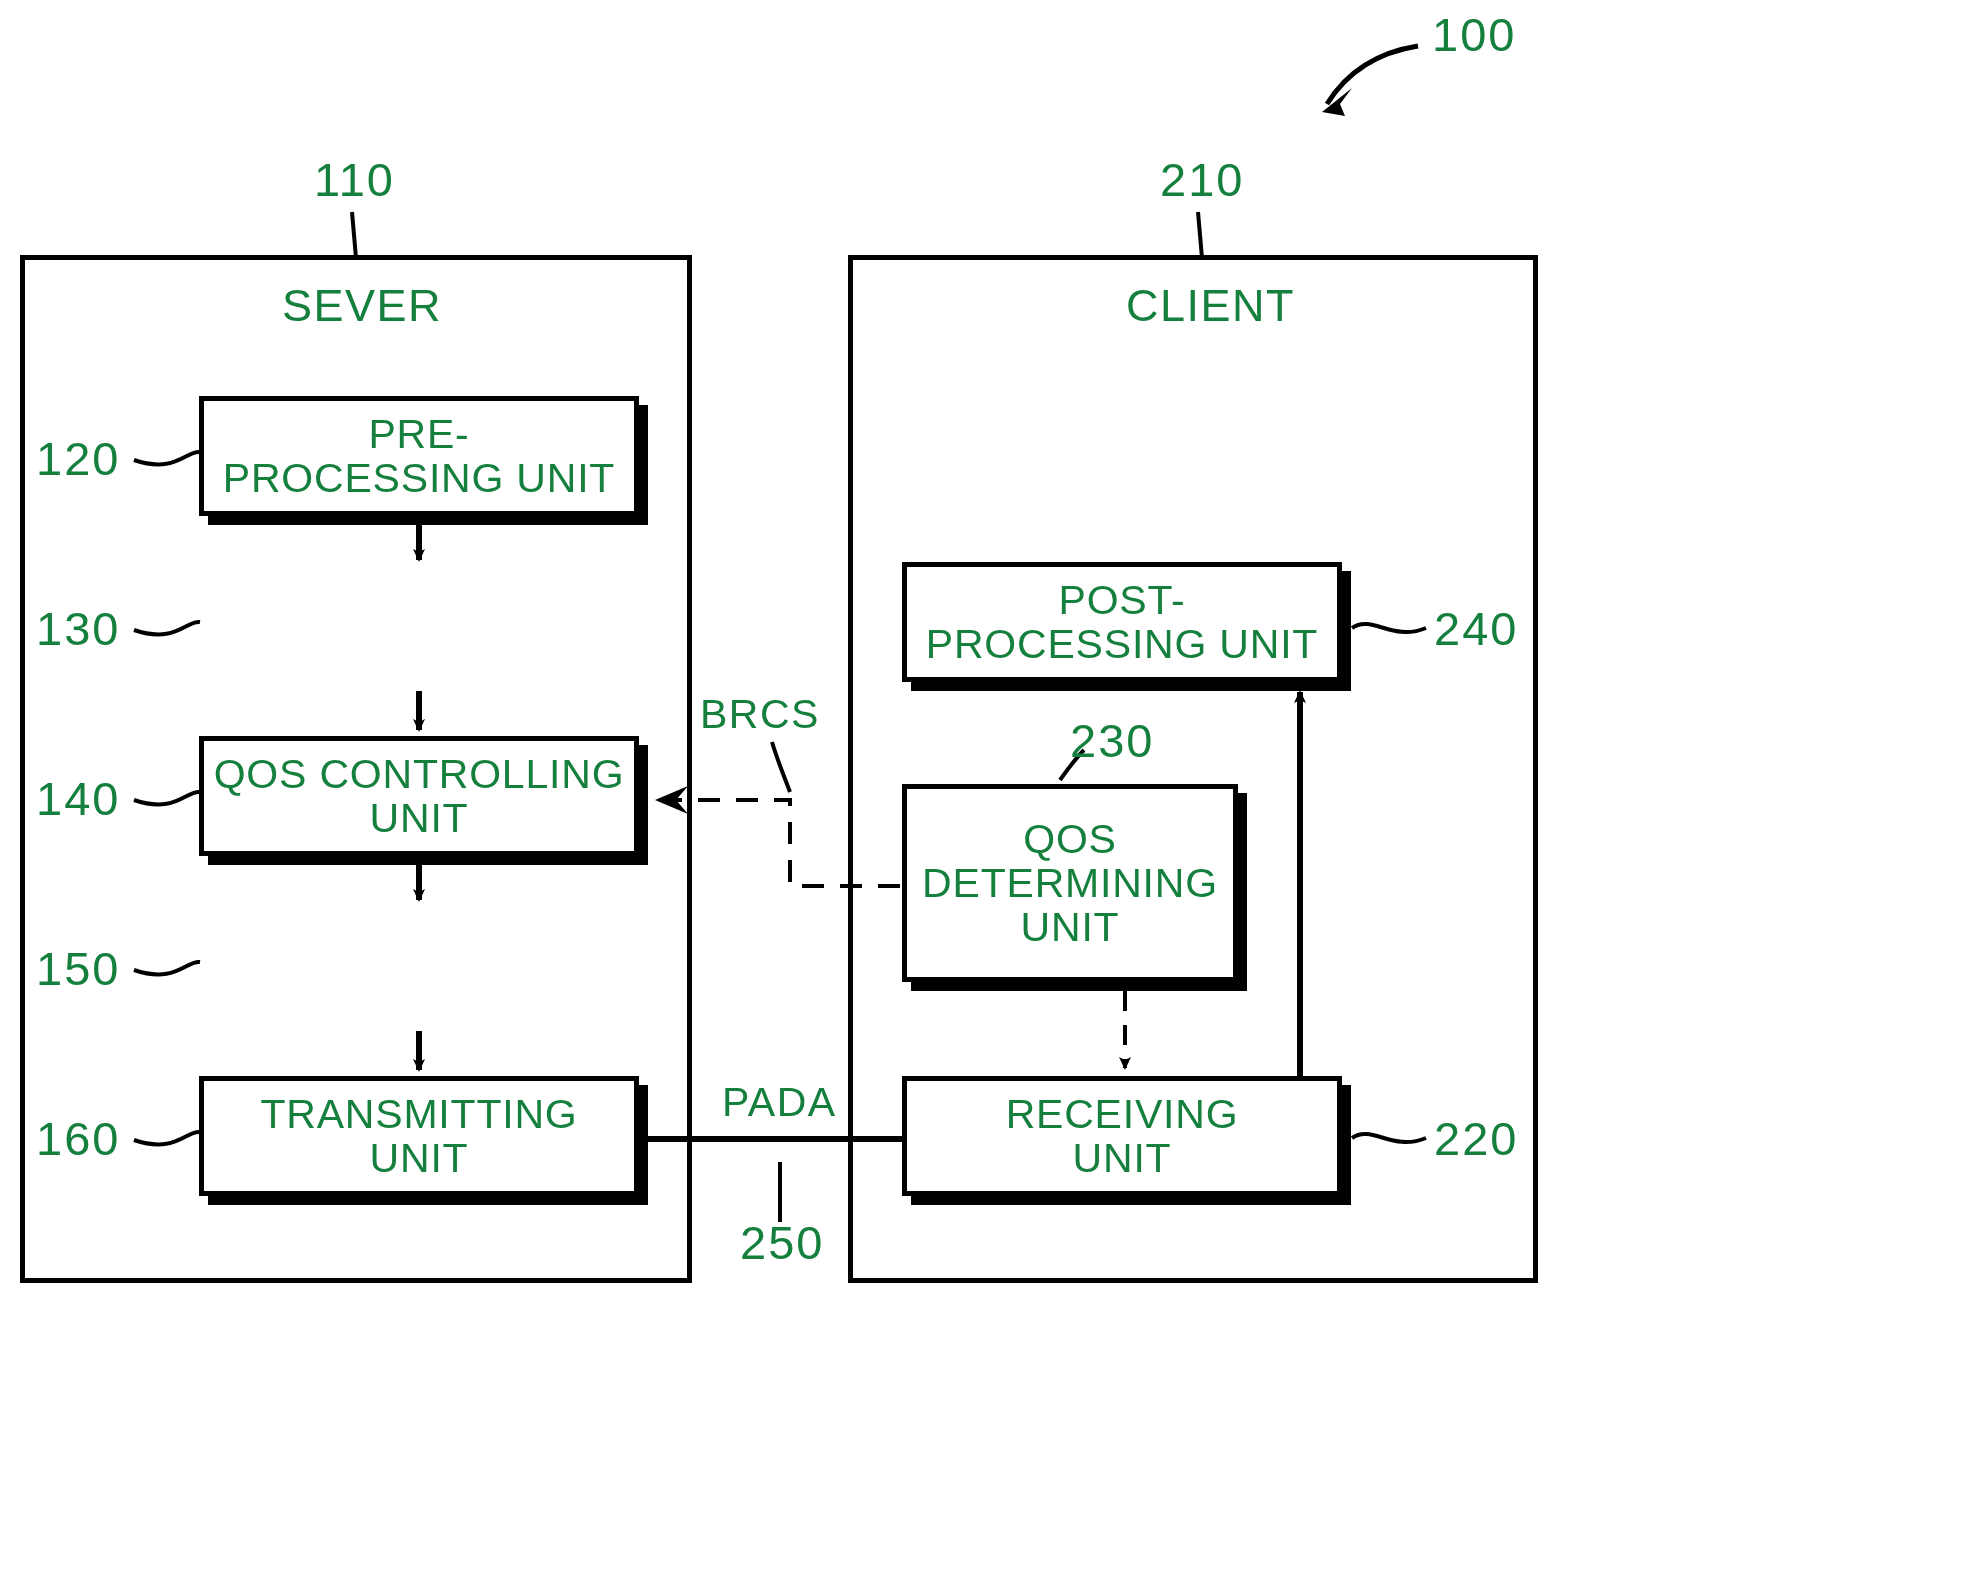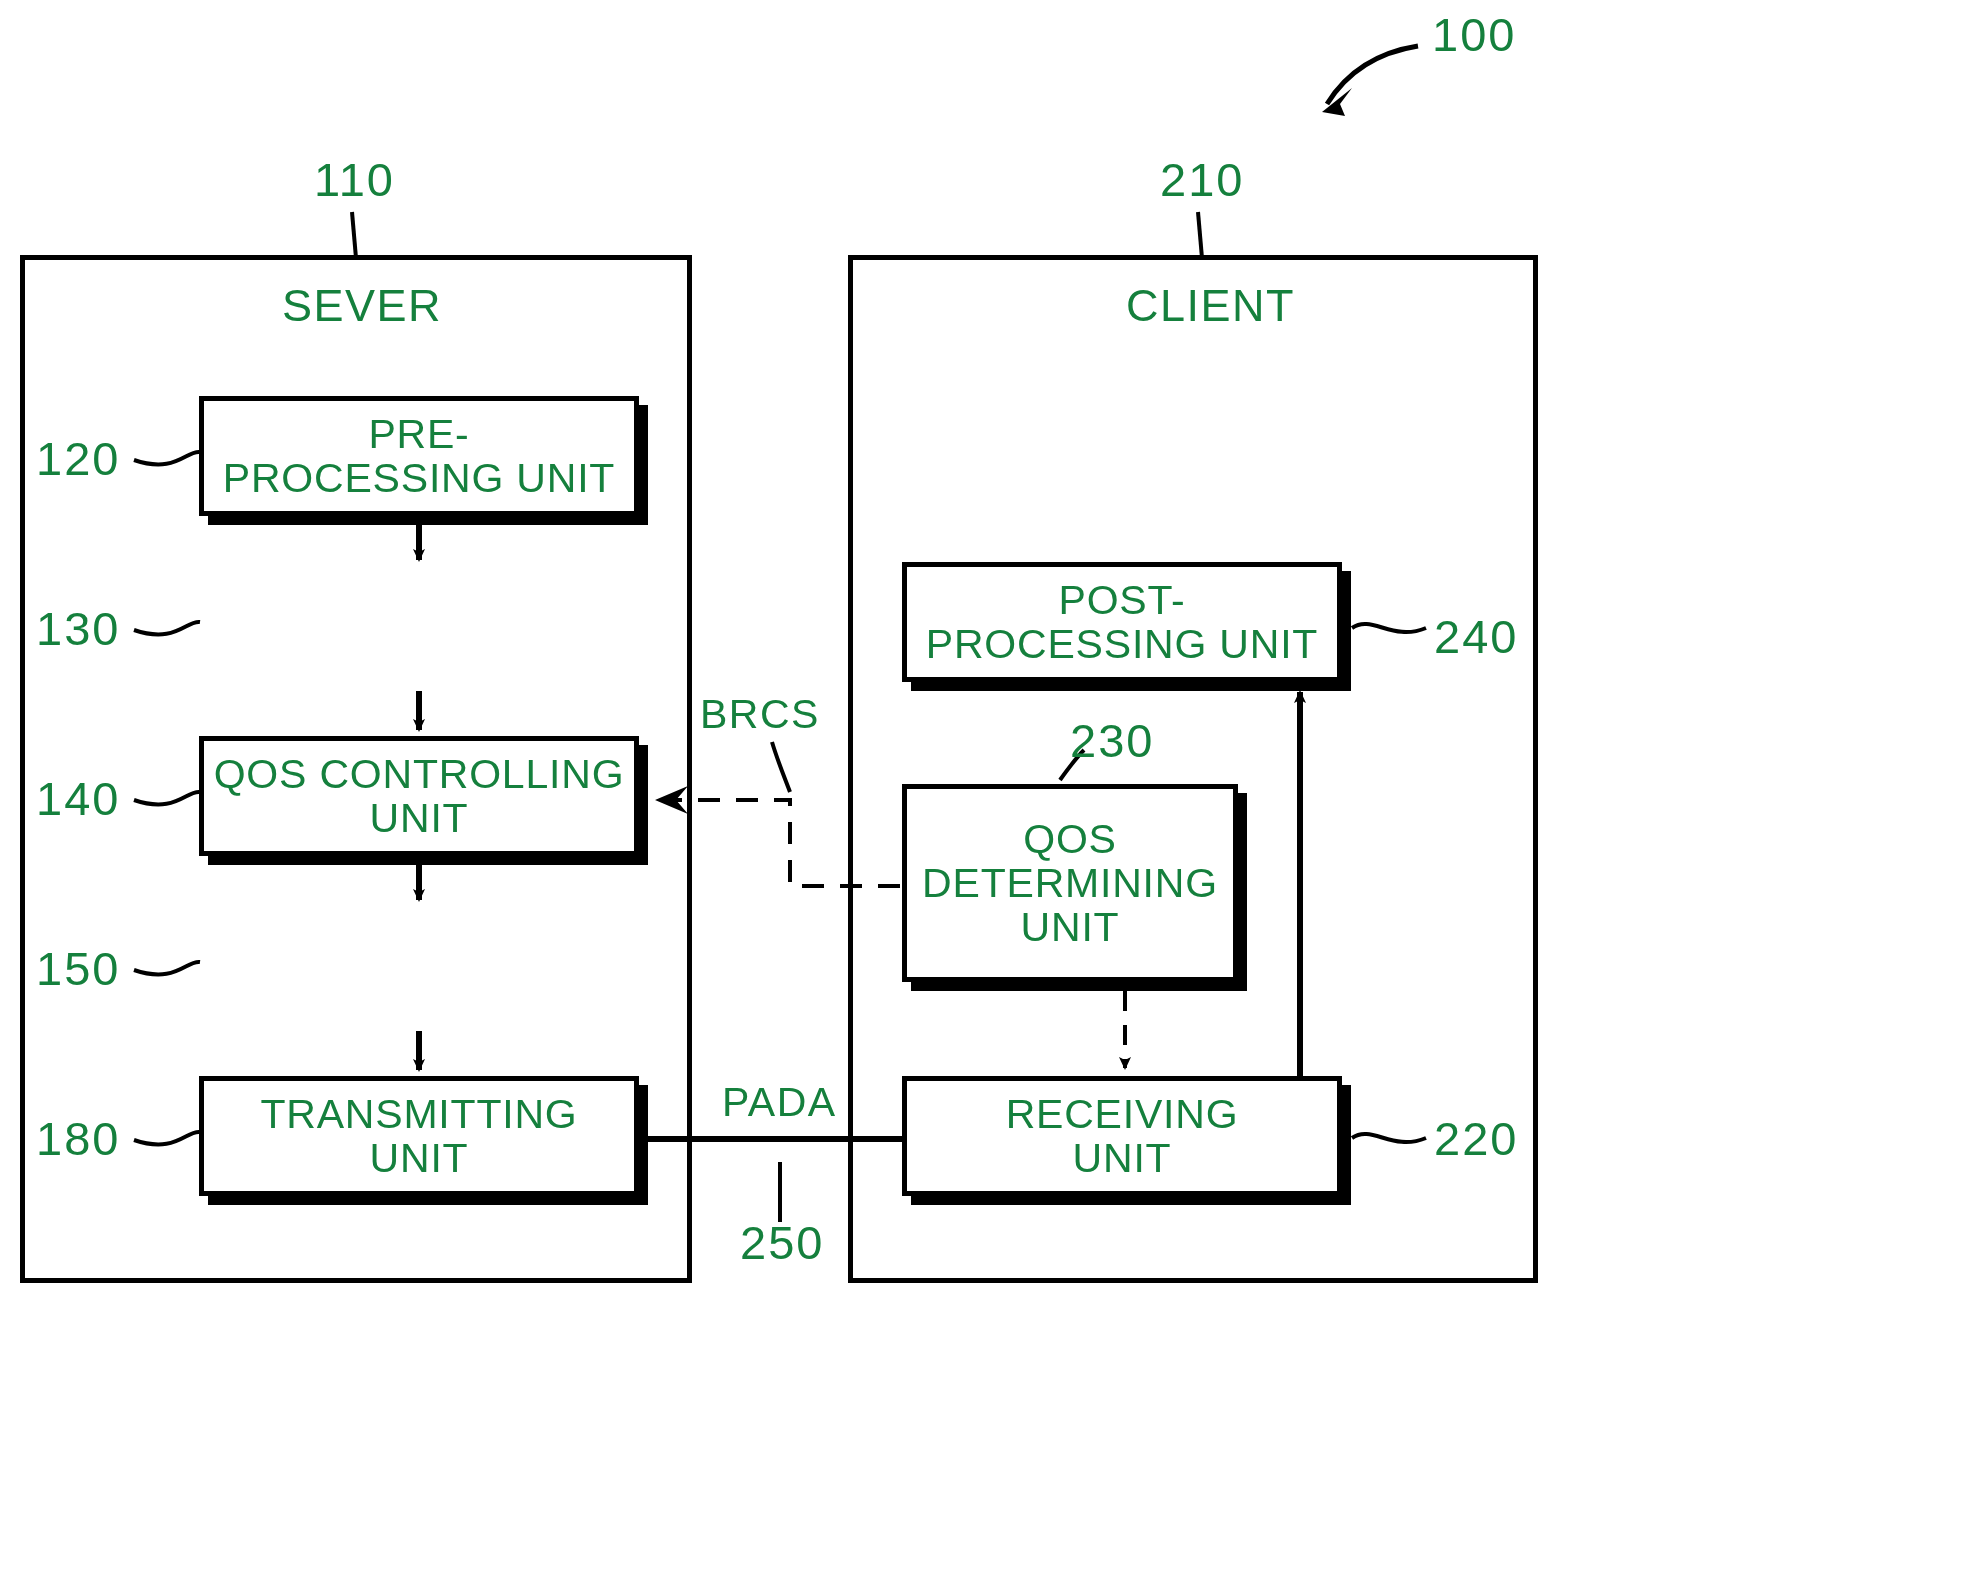--- a/index.html
+++ b/index.html
@@ -137,21 +137,21 @@
   <div class="lbl refnum" style="left:1432px; top:10px;">100</div>
 
   <div class="container-box" style="left:20px; top:255px; width:672px; height:1028px;"></div>
   <div class="lbl refnum" style="left:314px; top:155px;">110</div>
   <div class="lbl boxtitle" style="left:282px; top:282px;">SEVER</div>
 
   <div class="lbl refnum" style="left:36px; top:434px;">120</div>
   <div class="lbl refnum" style="left:36px; top:604px;">130</div>
   <div class="lbl refnum" style="left:36px; top:774px;">140</div>
   <div class="lbl refnum" style="left:36px; top:944px;">150</div>
-  <div class="lbl refnum" style="left:36px; top:1114px;">180</div>
+  <div class="lbl refnum" style="left:36px; top:1114px;">160</div>
 
   <div class="unit-box" style="left:199px; top:396px; width:440px; height:120px;">
     <div class="lbl unitlabel">PRE-
 PROCESSING UNIT</div>
   </div>
 
 
   <div class="unit-box" style="left:199px; top:736px; width:440px; height:120px;">
     <div class="lbl unitlabel">QOS CONTROLLING
 UNIT</div>
@@ -160,21 +160,21 @@
 
   <div class="unit-box" style="left:199px; top:1076px; width:440px; height:120px;">
     <div class="lbl unitlabel">TRANSMITTING
 UNIT</div>
   </div>
 
   <div class="container-box" style="left:848px; top:255px; width:690px; height:1028px;"></div>
   <div class="lbl refnum" style="left:1160px; top:155px;">210</div>
   <div class="lbl boxtitle" style="left:1126px; top:282px;">CLIENT</div>
 
-  <div class="lbl refnum" style="left:1434px; top:604px;margin-top:8px;">240</div>
+  <div class="lbl refnum" style="left:1434px; top:604px;">240</div>
   <div class="lbl refnum" style="left:1070px; top:716px;">230</div>
   <div class="lbl refnum" style="left:1434px; top:1114px;">220</div>
 
   <div class="unit-box" style="left:902px; top:562px; width:440px; height:120px;">
     <div class="lbl unitlabel">POST-
 PROCESSING UNIT</div>
   </div>
 
   <div class="unit-box" style="left:902px; top:784px; width:336px; height:198px;">
     <div class="lbl unitlabel">QOS

